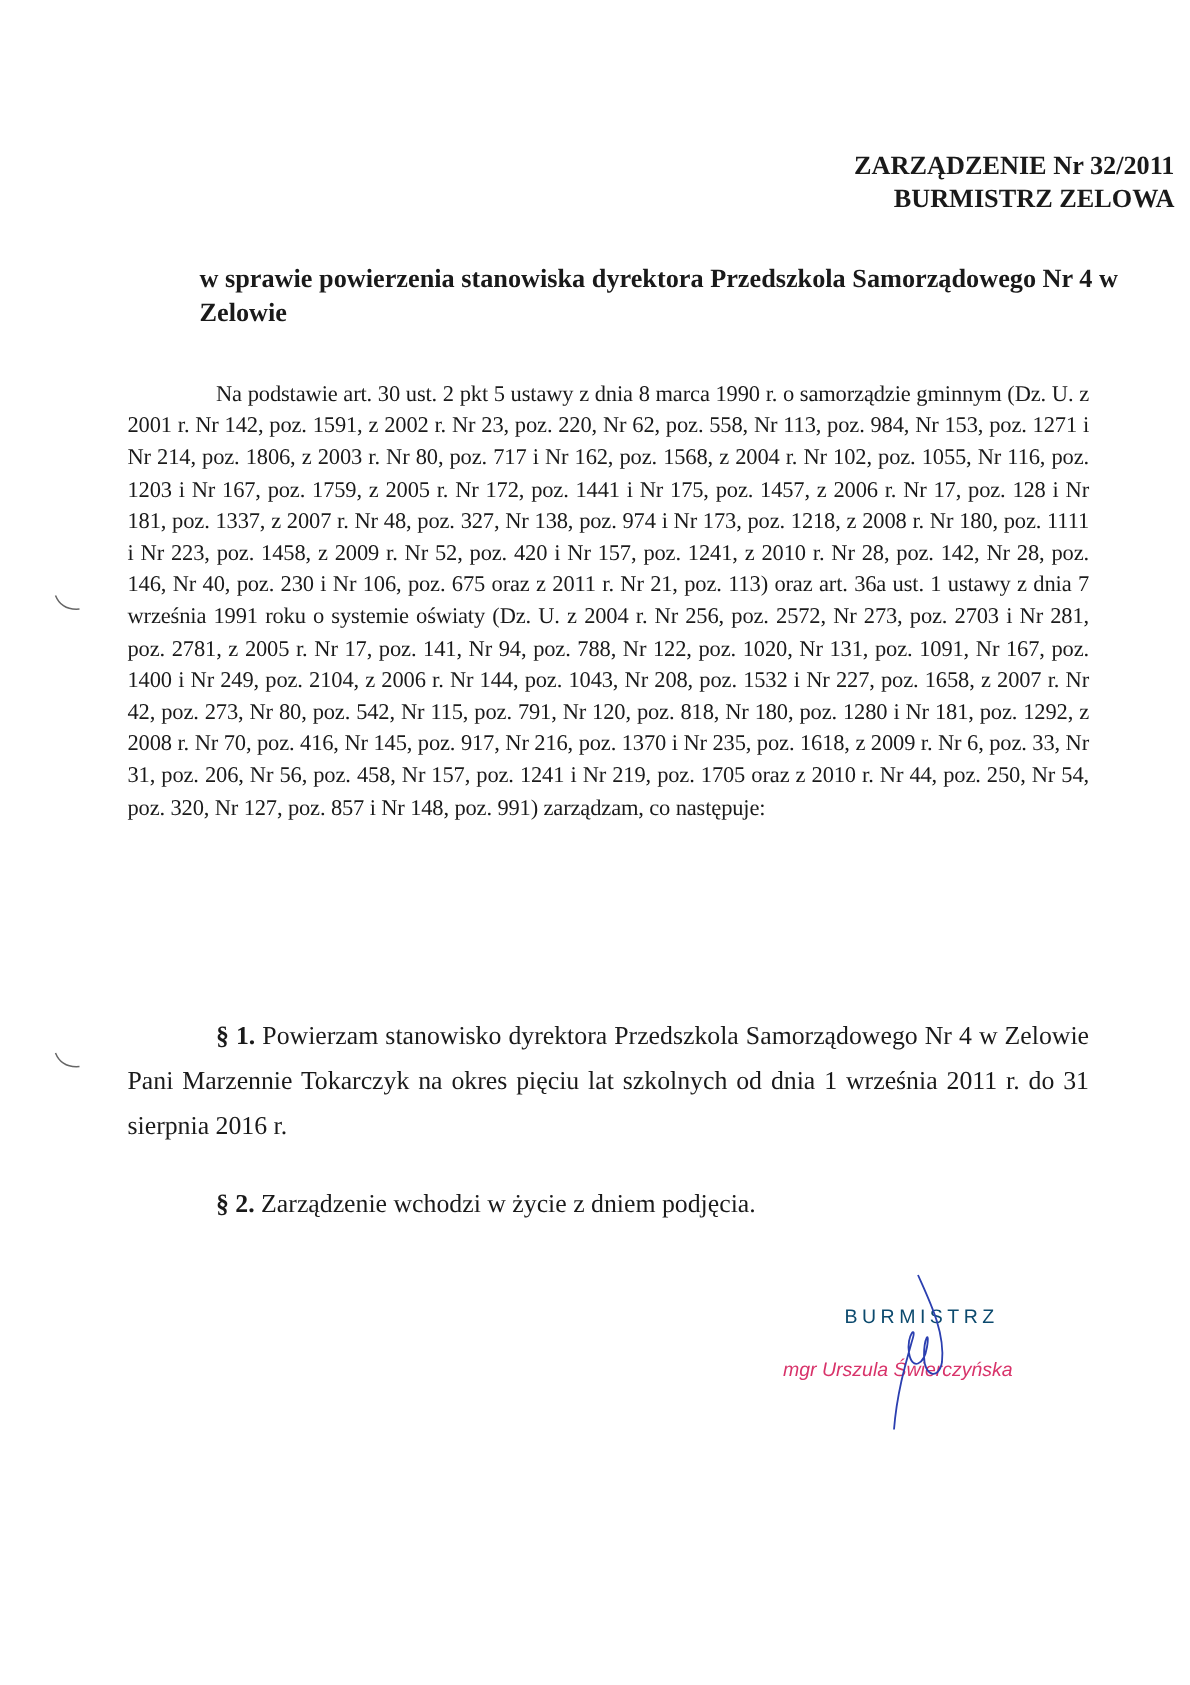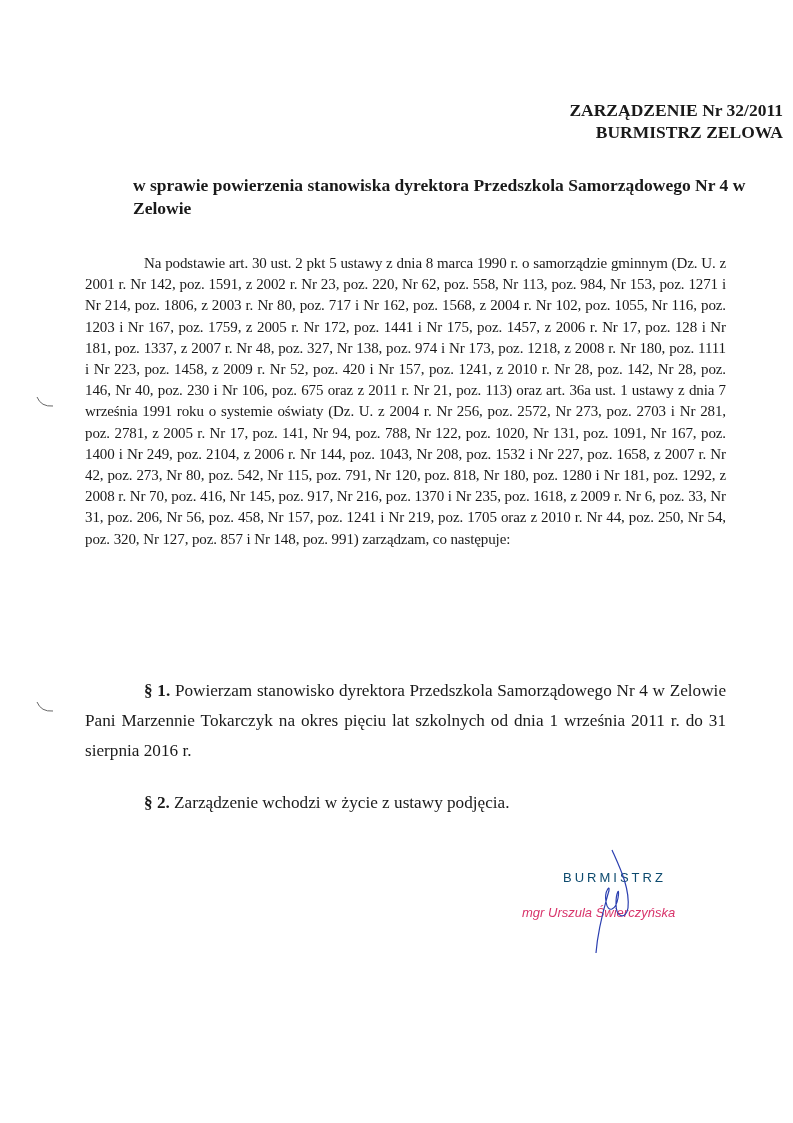--- a/index.html
+++ b/index.html
@@ -55,21 +55,21 @@
 
   <div class="basis">Na podstawie art. 30 ust. 2 pkt 5 ustawy z dnia 8 marca 1990 r. o samorządzie gminnym (Dz. U. z 2001 r. Nr 142, poz. 1591, z 2002 r. Nr 23, poz. 220, Nr 62, poz. 558, Nr 113, poz. 984, Nr 153, poz. 1271 i Nr 214, poz. 1806, z 2003 r. Nr 80, poz. 717 i Nr 162, poz. 1568, z 2004 r. Nr 102, poz. 1055, Nr 116, poz. 1203 i Nr 167, poz. 1759, z 2005 r. Nr 172, poz. 1441 i Nr 175, poz. 1457, z 2006 r. Nr 17, poz. 128 i Nr 181, poz. 1337, z 2007 r. Nr 48, poz. 327, Nr 138, poz. 974 i Nr 173, poz. 1218, z 2008 r. Nr 180, poz. 1111 i Nr 223, poz. 1458, z 2009 r. Nr 52, poz. 420 i Nr 157, poz. 1241, z 2010 r. Nr 28, poz. 142, Nr 28, poz. 146, Nr 40, poz. 230 i Nr 106, poz. 675 oraz z 2011 r. Nr 21, poz. 113) oraz art. 36a ust. 1 ustawy z dnia 7 września 1991 roku o systemie oświaty (Dz. U. z 2004 r. Nr 256, poz. 2572, Nr 273, poz. 2703 i Nr 281, poz. 2781, z 2005 r. Nr 17, poz. 141, Nr 94, poz. 788, Nr 122, poz. 1020, Nr 131, poz. 1091, Nr 167, poz. 1400 i Nr 249, poz. 2104, z 2006 r. Nr 144, poz. 1043, Nr 208, poz. 1532 i Nr 227, poz. 1658, z 2007 r. Nr 42, poz. 273, Nr 80, poz. 542, Nr 115, poz. 791, Nr 120, poz. 818, Nr 180, poz. 1280 i Nr 181, poz. 1292, z 2008 r. Nr 70, poz. 416, Nr 145, poz. 917, Nr 216, poz. 1370 i Nr 235, poz. 1618, z 2009 r. Nr 6, poz. 33, Nr 31, poz. 206, Nr 56, poz. 458, Nr 157, poz. 1241 i Nr 219, poz. 1705 oraz z 2010 r. Nr 44, poz. 250, Nr 54, poz. 320, Nr 127, poz. 857 i Nr 148, poz. 991) zarządzam, co następuje:</div>
 
   <div class="para p1">
     <b>§ 1.</b>
     <span>Powierzam stanowisko dyrektora Przedszkola Samorządowego Nr 4 w Zelowie Pani Marzennie Tokarczyk na okres pięciu lat szkolnych od dnia 1 września 2011 r. do 31 sierpnia 2016 r.</span>
   </div>
 
   <div class="para p2">
     <b>§ 2.</b>
-    <span>Zarządzenie wchodzi w życie z ustawy podjęcia.</span>
+    <span>Zarządzenie wchodzi w życie z dniem podjęcia.</span>
   </div>
 
   <div class="stamp-title">BURMISTRZ</div>
   <div class="stamp-name">mgr Urszula Świerczyńska</div>
 
   <svg class="signature" width="50" height="110" viewBox="0 0 50 110">
     <path d="M22 2 C30 20, 40 40, 38 60 C36 72, 26 70, 26 56 C26 44, 30 38, 28 50 C26 62, 18 66, 16 54 C14 42, 22 34, 18 46 C14 60, 8 80, 6 105" fill="none" stroke="#2b3fb0" stroke-width="1.2"></path>
   </svg>
 
   <svg class="mark m1" width="22" height="14" viewBox="0 0 22 14">

